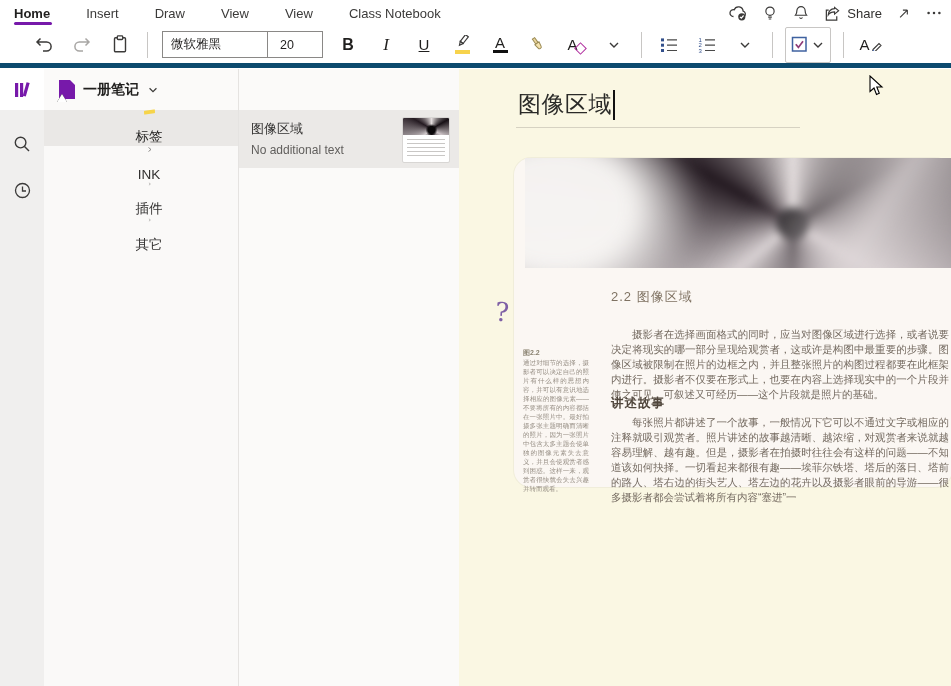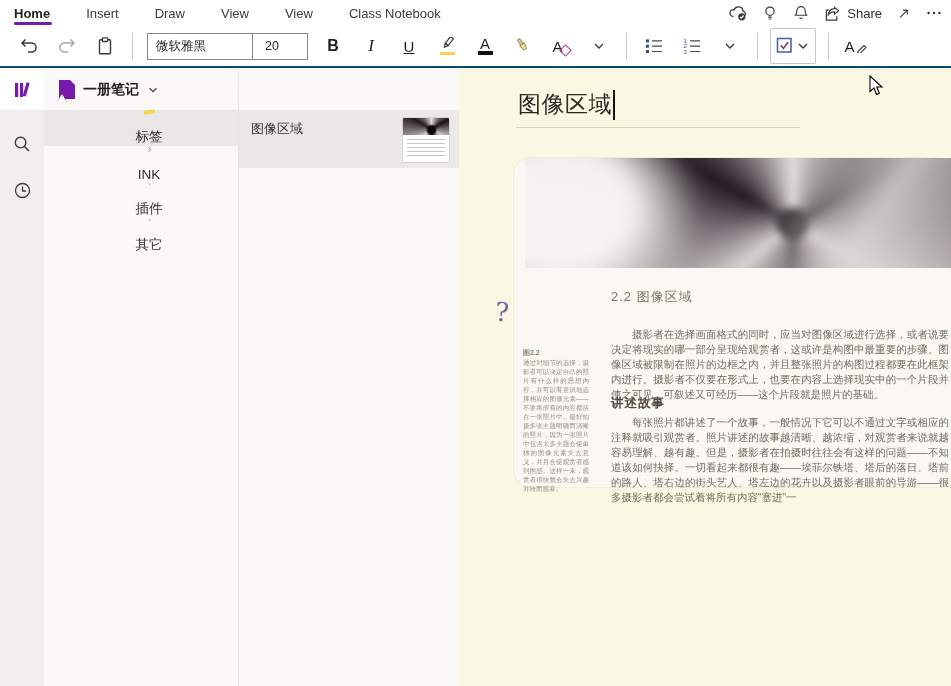--- a/index.html
+++ b/index.html
@@ -7,21 +7,21 @@
          font-family:"Liberation Sans","DejaVu Sans",sans-serif;color:#323130;}
   
   .menubar{position:absolute;top:0;left:0;right:0;height:26px;display:flex;align-items:flex-end;background:#fff;}
   .menu-items{display:flex;align-items:center;padding-left:14px;gap:36px;}
   .menu-item{position:relative;font-size:13px;color:#3b3a39;height:26px;display:flex;align-items:center;cursor:default;}
   .menu-item.active{font-weight:bold;color:#201f1e;}
   .menu-item.active::after{content:"";position:absolute;left:0;right:-2px;bottom:1px;height:3px;background:#7719aa;border-radius:2px;}
   .menu-right{position:absolute;right:8px;top:0;height:26px;display:flex;align-items:center;gap:13px;}
   .mr-btn{display:flex;align-items:center;gap:5px;font-size:13px;color:#323130;}
   
-  .toolbar{position:absolute;top:26px;left:0;right:0;height:42px;background:#fff;border-bottom:2px solid #0c4a6e;display:flex;align-items:center;padding-left:10px;box-sizing:border-box;}
+  .toolbar{position:absolute;top:26px;left:0;right:0;height:42px;background:#fff;border-bottom:5px solid #0c4a6e;display:flex;align-items:center;padding-left:25px;box-sizing:border-box;}
   .tbtn{min-width:32px;height:32px;display:flex;flex-direction:column;align-items:center;justify-content:center;border-radius:2px;margin:0 3px;}
   .tsep{width:1px;height:26px;background:#c8c6c4;margin:0 8px;}
   .glyphB{font-weight:bold;font-size:16px;color:#201f1e;}
   .glyphI{font-style:italic;font-family:"Liberation Serif","DejaVu Serif",serif;font-size:17px;color:#201f1e;}
   .glyphU{font-size:15px;text-decoration:underline;color:#201f1e;}
   .glyphA{font-size:15px;color:#201f1e;line-height:13px;}
   .colorbar{width:15px;height:3.5px;margin-top:1px;}
   .fontgroup{display:flex;margin:0 6px;}
   .fontname{width:88px;height:25px;border:1px solid #8a8886;background:#fff;font-size:12.5px;padding:0 8px;color:#201f1e;font-family:inherit;}
   .fontsize{width:42px;height:25px;border:1px solid #8a8886;border-left:none;background:#fff;font-size:12.5px;padding:0 0 0 12px;color:#201f1e;font-family:inherit;}
@@ -294,20 +294,21 @@
         <svg width="11" height="11" viewBox="0 0 14 14">
             <path d="M5 3 l5 4 -5 4" fill="none" stroke="#605e5c" stroke-width="1.4"></path>
           </svg>
         <span>其它</span>
       </div>
     </div>
 
     <div class="pages-pane">
       <div class="page-item">
         <div class="page-title">图像区域</div>
+        <div class="page-sub">No additional text</div>
         <div class="thumb">
           <div class="thumb-img"></div>
           <div class="thumb-lines"></div>
         </div>
       </div>
     </div>
 
     <div class="canvas">
       <div class="ctitle">
         <span>图像区域</span>

